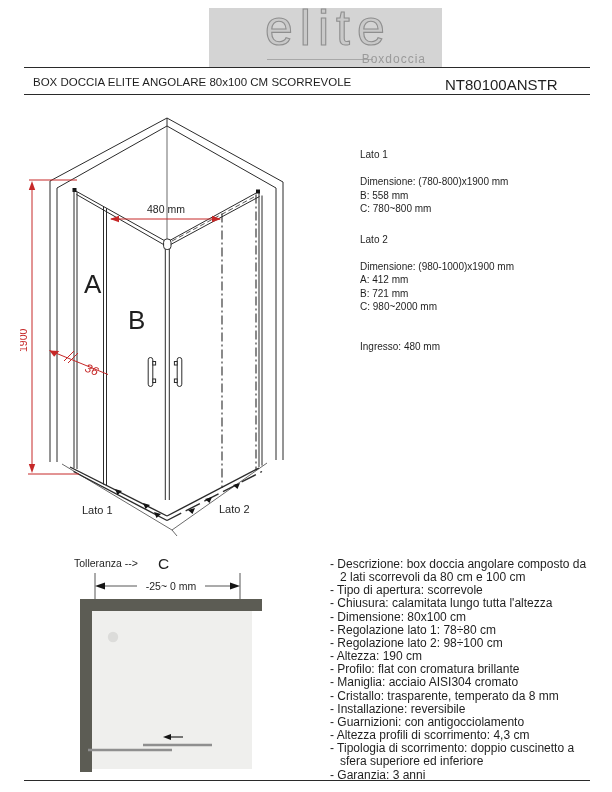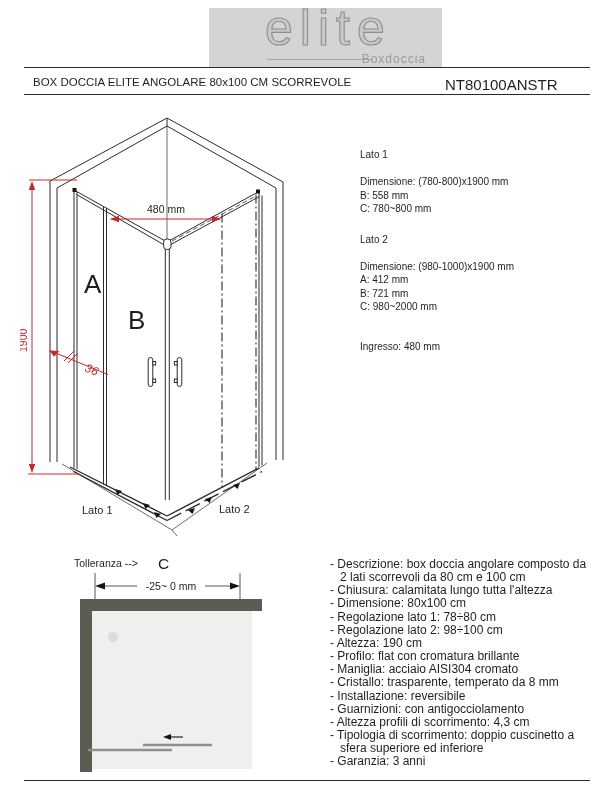--- a/index.html
+++ b/index.html
@@ -205,20 +205,21 @@
       <circle cx="113" cy="637" r="5.2" fill="#dcdcda" stroke="none"></circle>
       <path class="gray-door" d="M143,745 L212,745"></path>
       <path class="gray-door" d="M88,750 L172,750"></path>
       <path d="M183,737 L169,737" stroke="#111" stroke-width="1.1" fill="none"></path>
       <path class="blackfill" d="M163,737 l8,-3 v6 z"></path>
     </g>
   </svg>
 
   <div class="spec-list">
     <div class="spec-item">- Descrizione: box doccia angolare composto da 2 lati scorrevoli da 80 cm e 100 cm</div>
+    <div class="spec-item">- Tipo di apertura: scorrevole</div>
     <div class="spec-item">- Chiusura: calamitata lungo tutta l'altezza</div>
     <div class="spec-item">- Dimensione: 80x100 cm</div>
     <div class="spec-item">- Regolazione lato 1: 78÷80 cm</div>
     <div class="spec-item">- Regolazione lato 2:  98÷100 cm</div>
     <div class="spec-item">- Altezza: 190 cm</div>
     <div class="spec-item">- Profilo: flat con cromatura brillante</div>
     <div class="spec-item">- Maniglia: acciaio AISI304 cromato</div>
     <div class="spec-item">- Cristallo: trasparente, temperato da 8 mm</div>
     <div class="spec-item">- Installazione: reversibile</div>
     <div class="spec-item">- Guarnizioni: con antigocciolamento</div>

